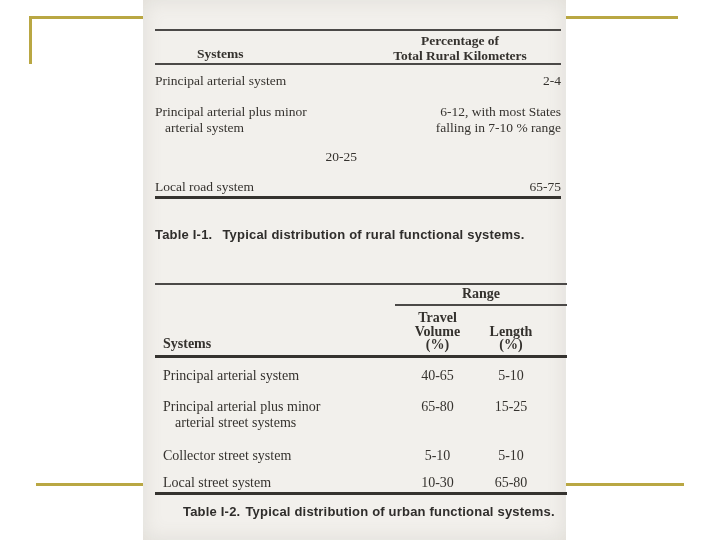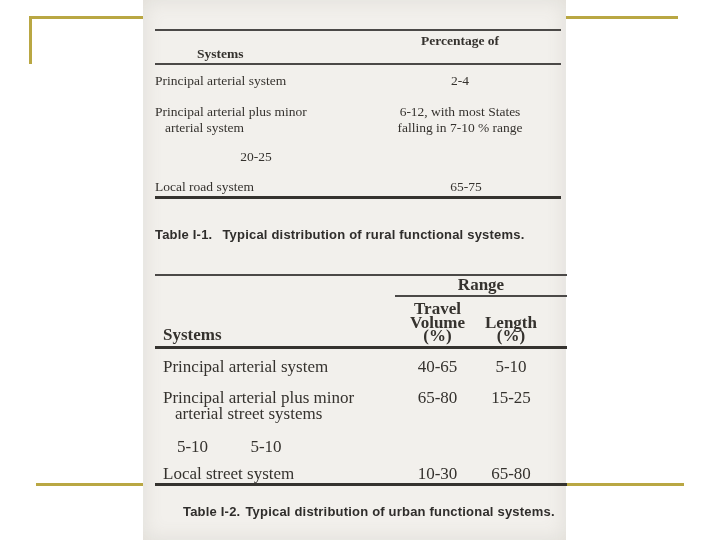--- a/index.html
+++ b/index.html
@@ -25,40 +25,40 @@
   .rule2 { height:2px; background:#4b4947; }
   .rule3 { height:3px; background:#35332f; }
 
   
   .t1 { position:absolute; left:12px; top:29px; width:406px; font-size:13.5px; line-height:16px; }
   .t1 .head { display:flex; height:32px; font-weight:bold; }
   .t1 .h-sys { width:204px; padding-left:42px; padding-top:15px; box-sizing:border-box; }
   .t1 .h-val { width:202px; text-align:center; padding-top:3px; line-height:14.5px; box-sizing:border-box; }
   .t1row { display:flex; }
   .t1row .sys { width:204px; box-sizing:border-box; }
-  .t1row .val { width:202px; text-align:center; box-sizing:border-box; }
+  .t1row .val { width:202px; text-align:right; box-sizing:border-box; }
   .t1row.r1 { padding-top:8px; padding-bottom:9px; }
   .t1row.r2 { padding-top:6px; padding-bottom:8px; }
   .t1row.r3 { padding-top:5px; padding-bottom:9px; }
   .t1row.r4 { padding-top:5px; padding-bottom:1px;gap:24px; }
   .line2 { padding-left:10px; }
 
   
   .caption {
     position:absolute; font-family:"Liberation Sans", sans-serif;
     font-weight:bold; font-size:13px; color:#2f2d2b; letter-spacing:0.2px;
     white-space:nowrap;
   }
   .caption.c1 { left:12px; top:227px; }
   .caption.c2 { left:40px; top:504px; }
   .caption .lbl1 { margin-right:10px; }
   .caption .lbl2 { margin-right:5px; }
 
   
-  .t2 { position:absolute; left:12px; top:274px; width:412px; font-size:17px; line-height:16px; }
+  .t2 { position:absolute; left:12px; top:283px; width:412px; font-size:14px; line-height:16px; }
   .range-row { display:flex; }
   .range-spacer { width:240px; }
   .range-box { flex:1; text-align:center; font-weight:bold;
                padding:2px 0 3px; border-bottom:2px solid #4b4947; line-height:14px; }
   .subhead { display:flex; align-items:flex-end; padding-top:5px; padding-bottom:3px; font-weight:bold; }
   .sh-sys { width:245px; padding-left:8px; box-sizing:border-box; }
   .sh-tv  { width:75px;  text-align:center; line-height:13.5px; }
   .sh-len { width:70px;  margin-left:1px; text-align:center; line-height:13.5px; }
   .t2row { display:flex; }
   .t2row .sys { width:245px; padding-left:8px; box-sizing:border-box; }
@@ -80,20 +80,21 @@
   <div class="gold bottom-h"></div>
 
   <div class="scan">
 
     <div class="t1">
       <div class="rule2"></div>
       <div class="head">
         <div class="h-sys">Systems</div>
         <div class="h-val">
           <div>Percentage of</div>
+          <div>Total Rural Kilometers</div>
         </div>
       </div>
       <div class="rule2"></div>
 
       <div class="t1row r1">
         <div class="sys">Principal arterial system</div>
         <div class="val">2-4</div>
       </div>
 
       <div class="t1row r2">
@@ -152,20 +153,21 @@
       <div class="t2row r2">
         <div class="sys">
           <div>Principal arterial plus minor</div>
           <div class="line2">arterial street systems</div>
         </div>
         <div class="tv">65-80</div>
         <div class="len">15-25</div>
       </div>
 
       <div class="t2row r3">
+        <div class="sys">Collector street system</div>
         <div class="tv">5-10</div>
         <div class="len">5-10</div>
       </div>
 
       <div class="t2row r4">
         <div class="sys">Local street system</div>
         <div class="tv">10-30</div>
         <div class="len">65-80</div>
       </div>
 

